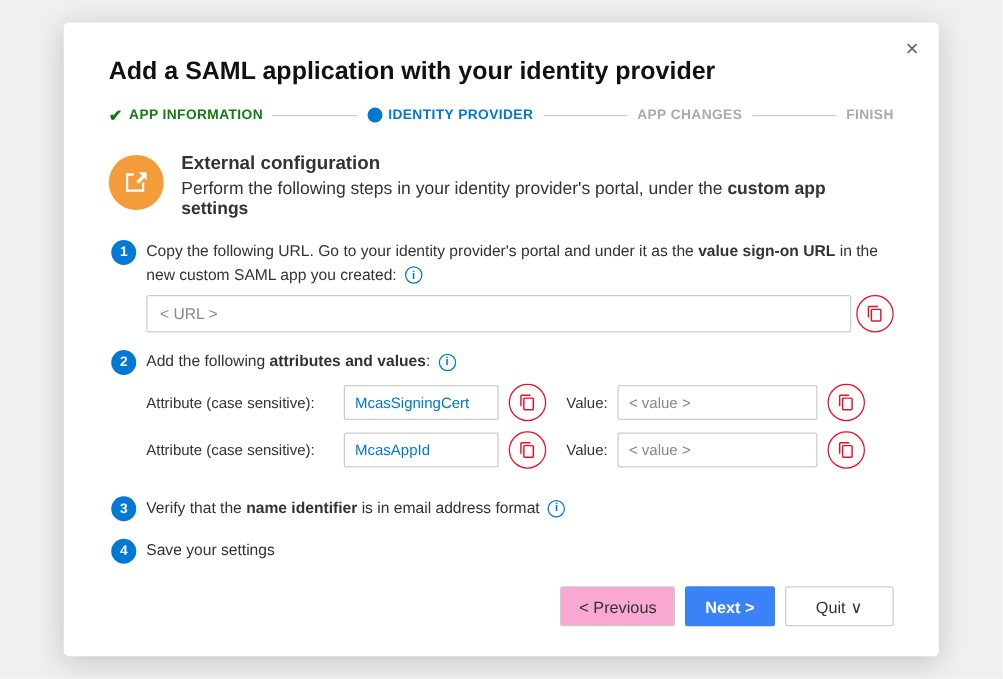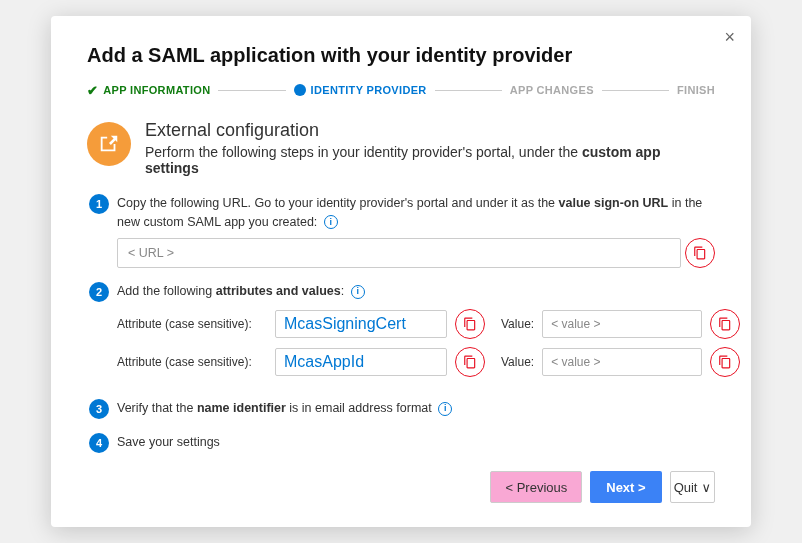--- a/index.html
+++ b/index.html
@@ -87,21 +87,21 @@
       height: 44px;
       border-radius: 50%;
       background: #f59c3a;
       display: flex;
       align-items: center;
       justify-content: center;
       flex-shrink: 0;
       margin-top: 2px;
     }
     .ext-icon svg { width: 22px; height: 22px; fill: #fff; }
-    .ext-text-title { font-weight: 400; font-size: 18px; }
+    .ext-text-title { font-weight: 700; font-size: 15px; }
     .ext-text-sub { font-size: 14px; color: #333; margin-top: 3px; }
     
     .step-block {
       margin-bottom: 14px;
       padding-left: 2px;
     }
     .step-row {
       display: flex;
       align-items: flex-start;
       gap: 8px;
@@ -172,26 +172,26 @@
     
     .attr-section { margin-top: 8px; }
     .attr-row {
       display: flex;
       align-items: center;
       margin-bottom: 8px;
       gap: 8px;
     }
     .attr-label { font-size: 12px; color: #333; white-space: nowrap; min-width: 150px; }
     .attr-input {
-      width: 172px;
+      width: 124px;
       height: 28px;
       border: 1px solid #ccc;
       border-radius: 2px;
       padding: 0 8px;
-      font-size: 16px;
+      font-size: 12px;
       color: #0078d4;
       outline: none;
     }
     .val-label { font-size: 12px; color: #333; margin-left: 8px; white-space: nowrap; }
     .val-input {
       width: 160px;
       height: 28px;
       border: 1px solid #ccc;
       border-radius: 2px;
       padding: 0 8px;
@@ -230,21 +230,21 @@
       border-radius: 2px;
       font-size: 13px;
       cursor: pointer;
       font-weight: 600;
       display: flex;
       align-items: center;
       gap: 4px;
     }
     .btn-quit {
       height: 32px;
-      padding: 0 3px;
+      padding: 0 24px;
       border: 1px solid #ccc;
       border-radius: 2px;
       background: #fff;
       color: #333;
       font-size: 13px;
       cursor: pointer;
       display: flex;
       align-items: center;
       gap: 4px;
     }

